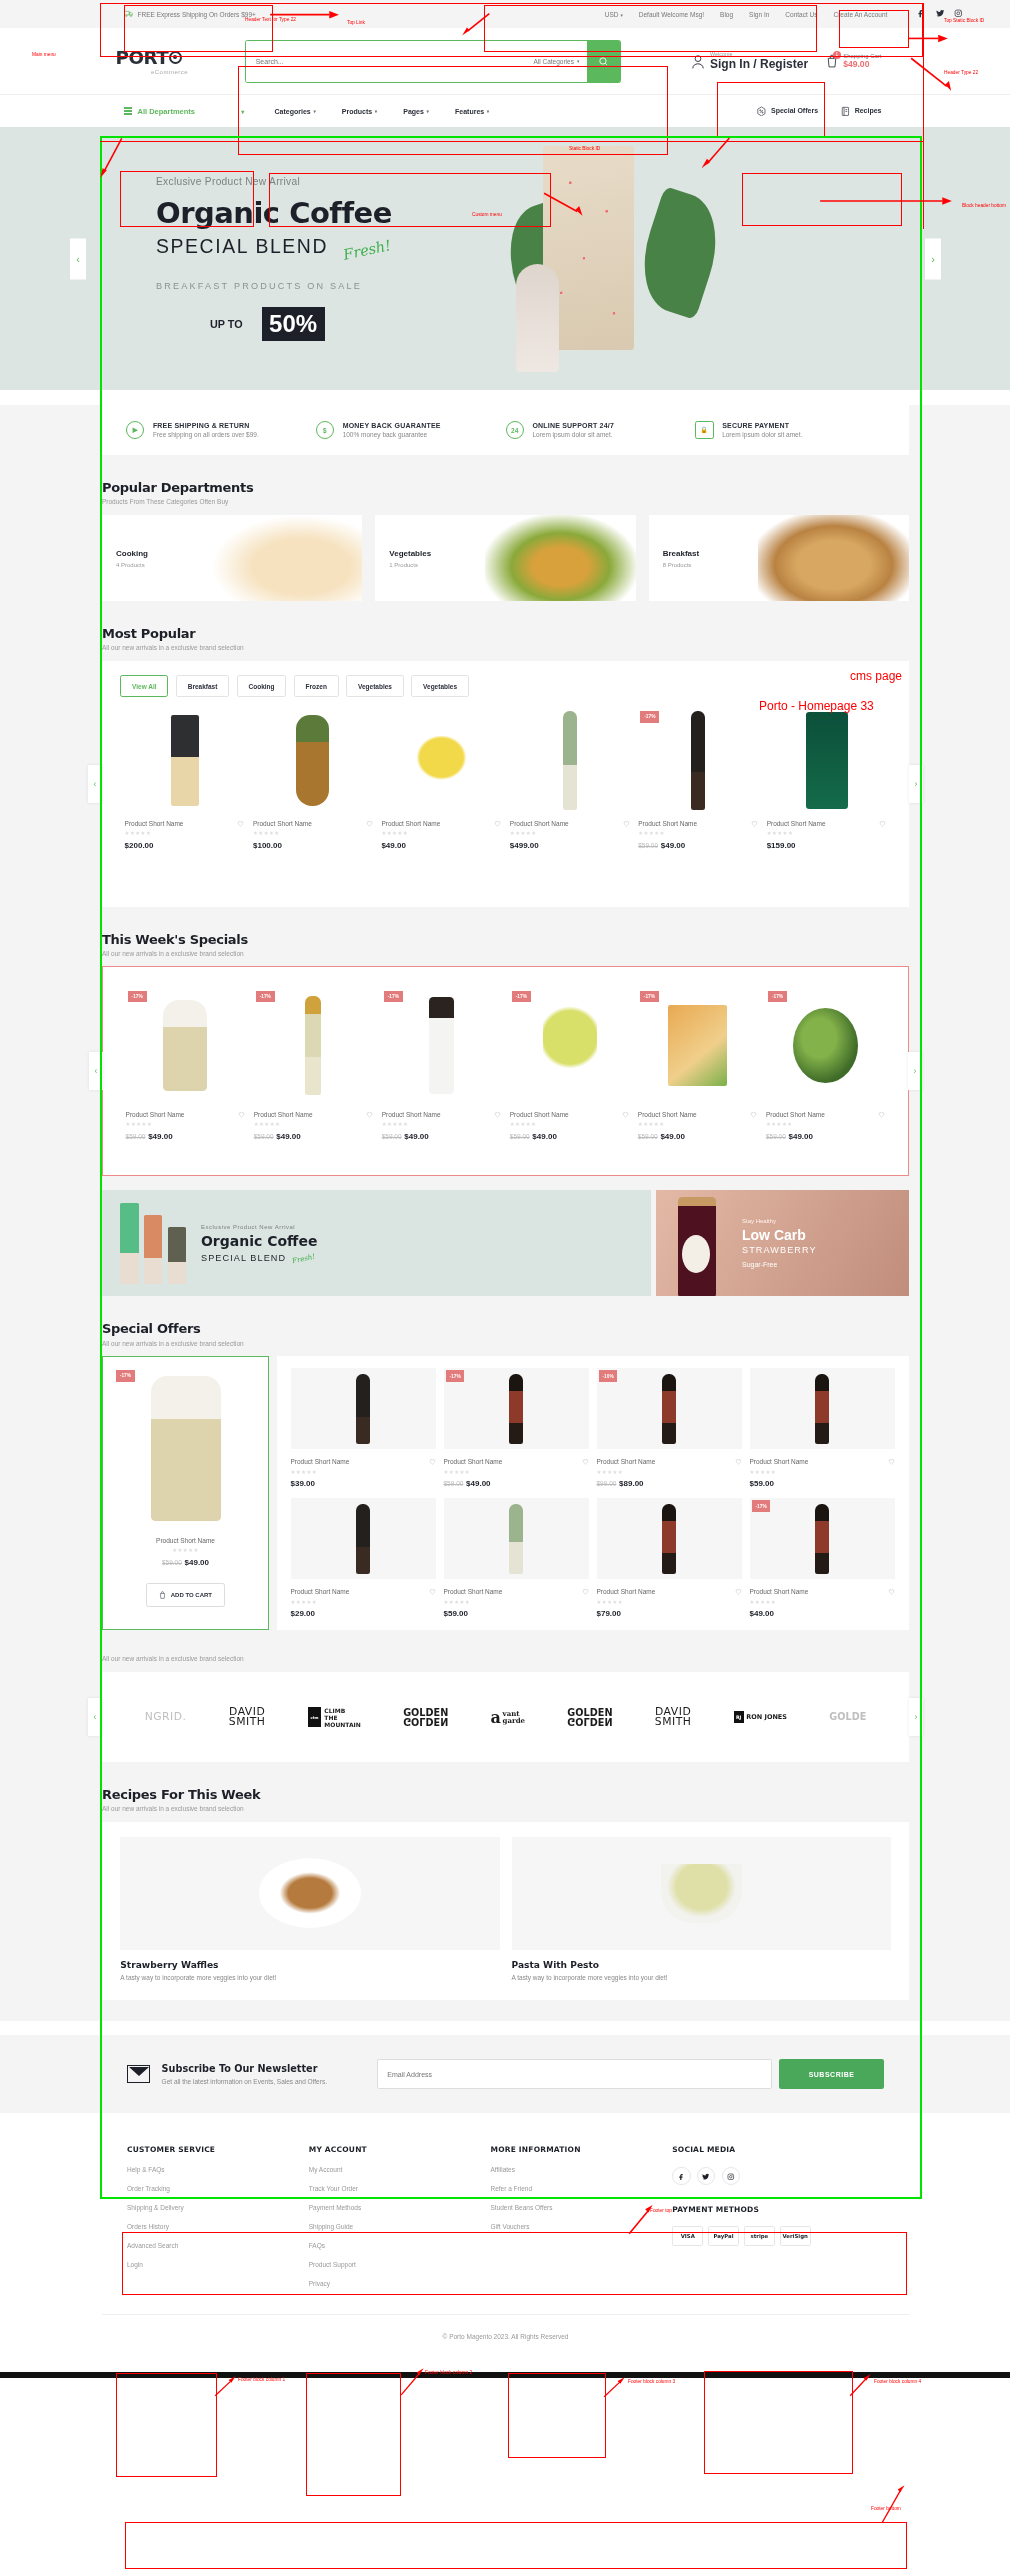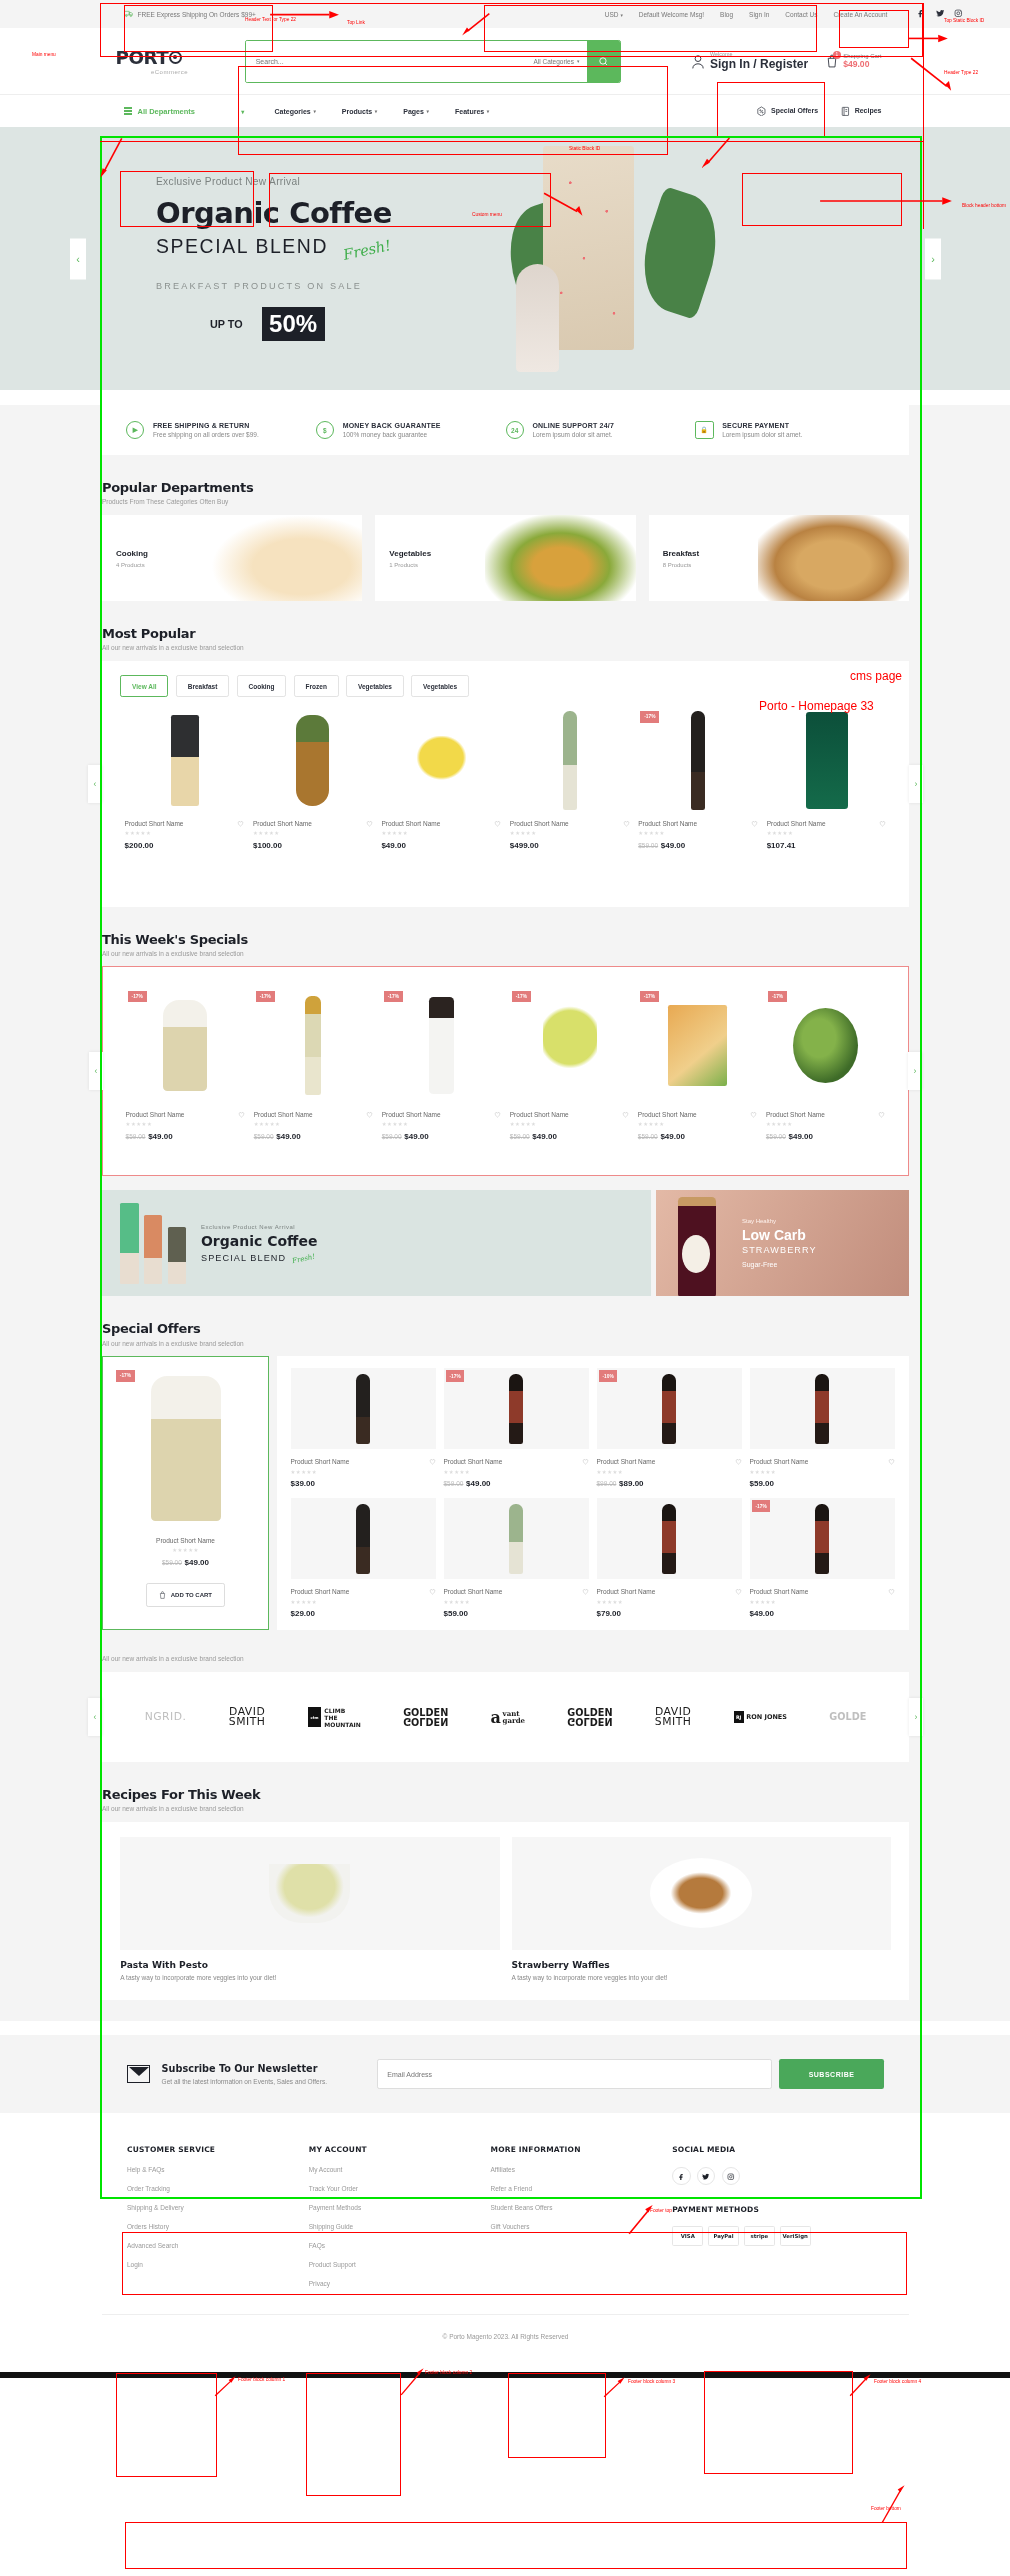--- a/index.html
+++ b/index.html
@@ -568,21 +568,21 @@
             <div class="pimg">
                 <div class="sh sh-green"></div>
               </div>
             <div class="pname-row">
                 <span class="pname">Product Short Name</span>
               <svg class="heart" viewBox="0 0 24 24" fill="none" stroke="#999">
                   <path d="M12 21s-8-5-8-11a4 4 0 018-2 4 4 0 018 2c0 6-8 11-8 11z"></path>
                 </svg>
               </div>
             <div class="stars">★★★★★</div>
-            <div class="price"><span>$107.41</span></div>
+            <div class="price"><span>$159.00</span></div>
           </div>
         </div>
         <div style="height:38px"></div>
       </div>
 
       <div class="sec-head">
         <div class="sec-title">This Week's Specials</div>
         <div class="sec-sub">All our new arrivals in a exclusive brand selection</div>
       </div>
       <div class="panel redline">
@@ -861,30 +861,30 @@
         <div class="brand b-gold faded">GOLDE</div>
       </div>
 
       <div class="sec-head">
         <div class="sec-title">Recipes For This Week</div>
         <div class="sec-sub">All our new arrivals in a exclusive brand selection</div>
       </div>
       <div class="recipes">
         <div class="recipe">
           <div class="recipe-img">
-              <div class="r-pasta"></div>
-            </div>
-          <div class="recipe-t">Pasta With Pesto</div>
+              <div class="r-waffle"></div>
+            </div>
+          <div class="recipe-t">Strawberry Waffles</div>
           <div class="recipe-d">A tasty way to incorporate more veggies into your diet!</div>
         </div>
         <div class="recipe">
           <div class="recipe-img">
-              <div class="r-waffle"></div>
-            </div>
-          <div class="recipe-t">Strawberry Waffles</div>
+              <div class="r-pasta"></div>
+            </div>
+          <div class="recipe-t">Pasta With Pesto</div>
           <div class="recipe-d">A tasty way to incorporate more veggies into your diet!</div>
         </div>
       </div>
     </div>
   </div>
 
   <div class="news">
     <div class="news-in">
       <span class="env"></span>
       <div class="news-txt">

